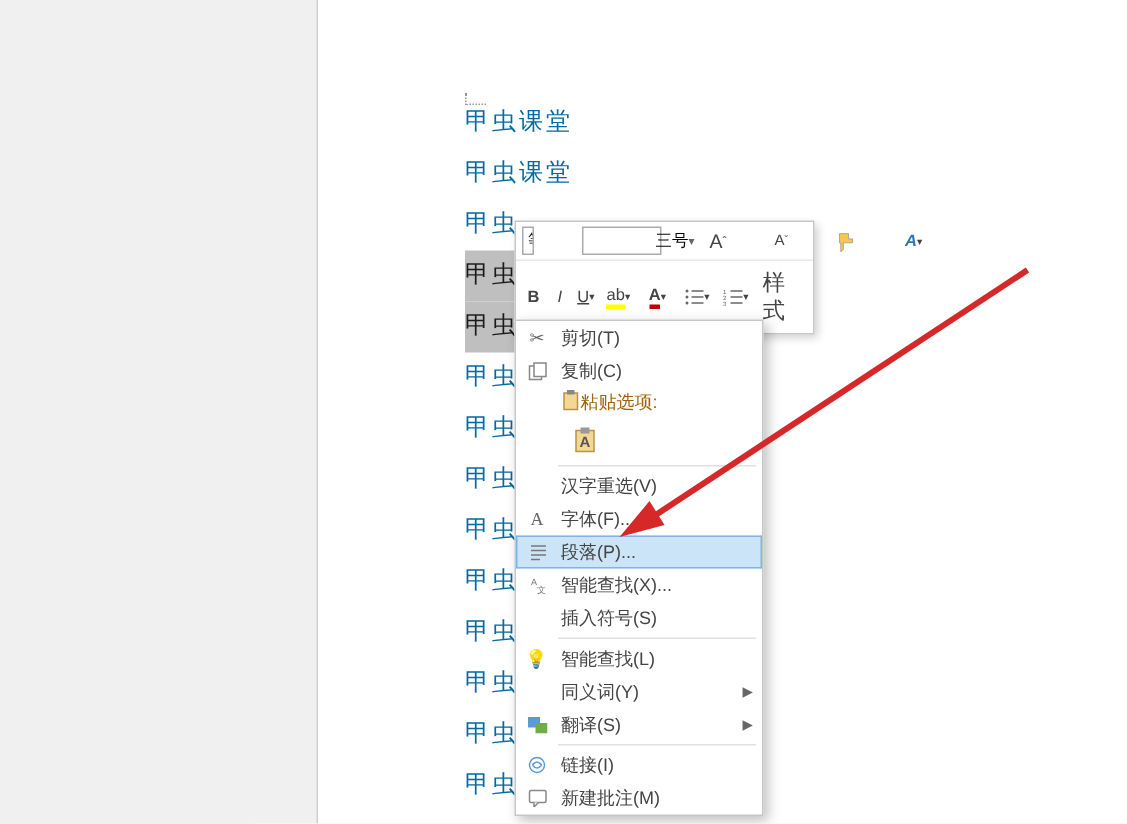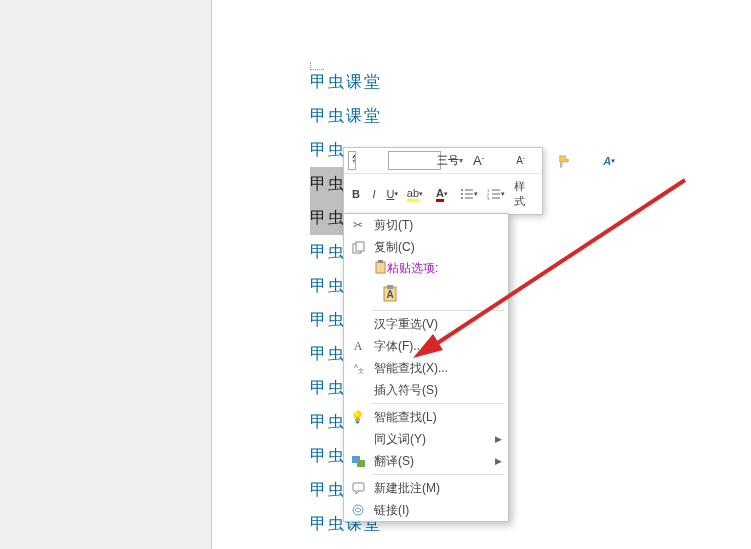--- a/index.html
+++ b/index.html
@@ -86,21 +86,21 @@
       height: 18px;
       display: flex;
       align-items: center;
       justify-content: center;
       font-size: 11px;
       color: #444;
       cursor: pointer;
     }
     .tb-btn.wide { width: 28px; }
     .styles-btn {
-      font-size: 11px;
+      font-size: 15px;
       color: #444;
       padding: 2px 4px;
     }
     
     .context-menu {
       position: absolute;
       left: 343px;
       top: 213px;
       width: 166px;
       background: #fff;
@@ -139,21 +139,21 @@
       font-size: 9px;
       color: #666;
     }
     .menu-sep {
       height: 1px;
       background: #e0e0e0;
       margin: 2px 4px 2px 28px;
     }
     .menu-label {
       padding: 3px 6px 3px 30px;
-      color: #a21caf;
+      color: #a16207;
       font-size: 12px;
       height: 20px;
       display: flex;
       align-items: center;
     }
     .paste-option {
       margin-left: 30px;
       padding: 2px 4px;
       display: flex;
     }
@@ -304,20 +304,31 @@
       </div>
   </div>
   <div class="menu-sep"></div>
   <div class="menu-item">
     <span>汉字重选(V)</span>
   </div>
   <div class="menu-item">
     <span class="ic" style="font-family:serif">A</span>
     <span>字体(F)...</span>
   </div>
+  <div class="menu-item highlighted">
+    <span class="ic">
+        <svg width="12" height="12">
+          <line x1="1" y1="2" x2="11" y2="2" stroke="#777"></line>
+          <line x1="1" y1="5" x2="11" y2="5" stroke="#777"></line>
+          <line x1="1" y1="8" x2="11" y2="8" stroke="#777"></line>
+          <line x1="1" y1="11" x2="7" y2="11" stroke="#777"></line>
+        </svg>
+      </span>
+    <span>段落(P)...</span>
+  </div>
   <div class="menu-item">
     <span class="ic">
         <svg width="12" height="12">
           <text x="2" y="6" font-size="6" fill="#777">A</text>
           <text x="6" y="11" font-size="6" fill="#777">文</text>
         </svg>
       </span>
     <span>智能查找(X)...</span>
   </div>
   <div class="menu-item">
@@ -338,34 +349,34 @@
           <rect x="0" y="0" width="8" height="7" fill="#5b9bd5"></rect>
           <rect x="5" y="4" width="8" height="7" fill="#70ad47"></rect>
         </svg>
       </span>
     <span>翻译(S)</span>
     <span class="submenu-arrow">▶</span>
   </div>
   <div class="menu-sep"></div>
   <div class="menu-item">
     <span class="ic">
+        <svg width="13" height="13">
+          <circle cx="6" cy="6" r="5" fill="none" stroke="#5b9bd5"></circle>
+          <path d="M3 6 Q6 2 9 6 Q6 10 3 6" fill="none" stroke="#5b9bd5"></path>
+        </svg>
+      </span>
+    <span>链接(I)</span>
+  </div>
+  <div class="menu-item">
+    <span class="ic">
         <svg width="13" height="12">
           <rect x="1" y="1" width="11" height="8" rx="1" fill="none" stroke="#888"></rect>
           <path d="M4 9 L4 12 L7 9" fill="#fff" stroke="#888"></path>
         </svg>
       </span>
     <span>新建批注(M)</span>
-  </div>
-  <div class="menu-item">
-    <span class="ic">
-        <svg width="13" height="13">
-          <circle cx="6" cy="6" r="5" fill="none" stroke="#5b9bd5"></circle>
-          <path d="M3 6 Q6 2 9 6 Q6 10 3 6" fill="none" stroke="#5b9bd5"></path>
-        </svg>
-      </span>
-    <span>链接(I)</span>
   </div>
 </div>
 
 <svg class="red-arrow" width="300" height="220">
   <line x1="280" y1="10" x2="25" y2="178" stroke="#d62828" stroke-width="4"></line>
   <polygon points="8,188 38,180 28,164" fill="#d62828"></polygon>
 </svg>
 
 </body></html>

